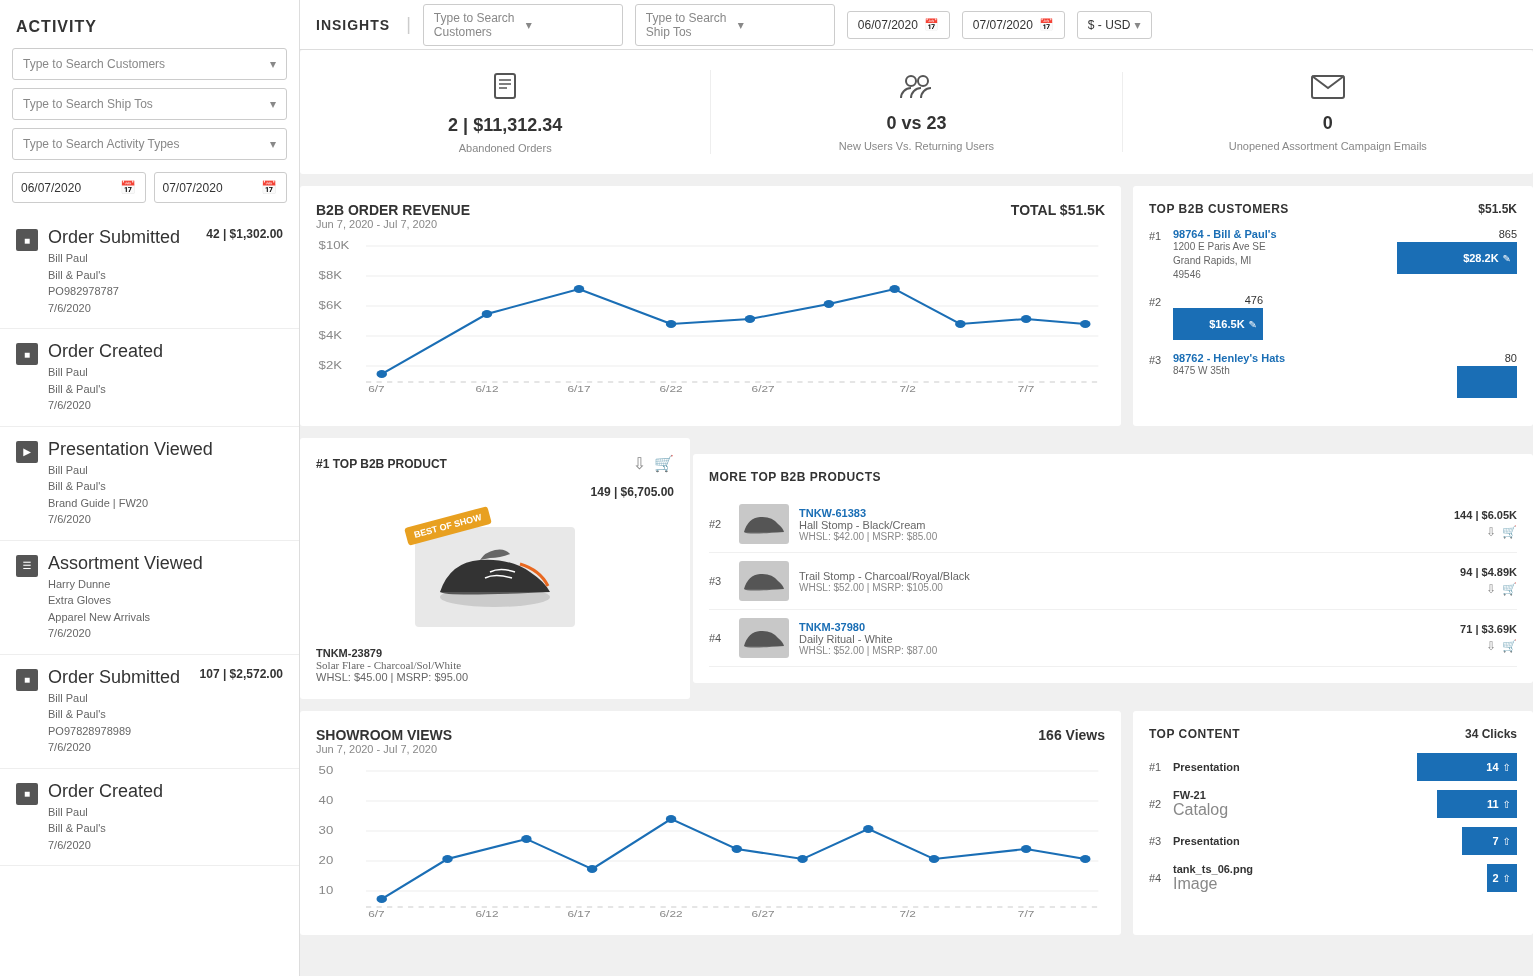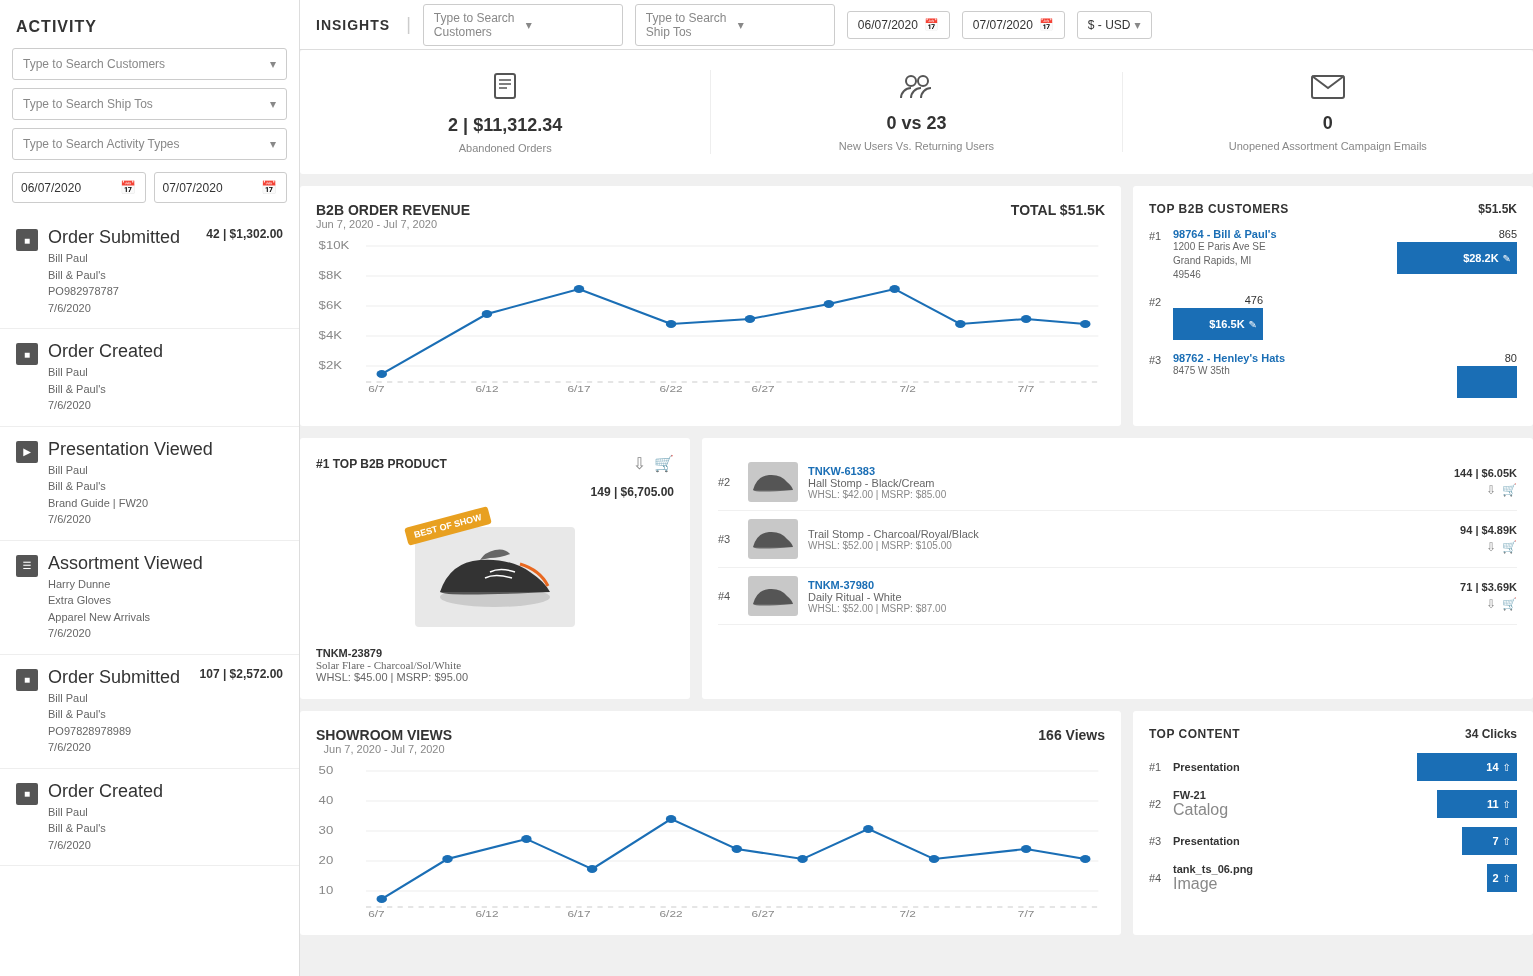--- a/index.html
+++ b/index.html
@@ -278,21 +278,22 @@
       justify-content: flex-end;
       padding-right: 6px;
       min-width: 60px;
     }
     .customer-bar-amount { color: #fff; font-size: 11px; font-weight: bold; }
     .customer-bar-icon { color: #fff; margin-left: 4px; font-size: 10px; }
 
     
     .products-row {
       display: flex;
-      gap: 12px;
+      gap: 3px;
+      align-items: center;
     }
     .top-product-card {
       background: #fff;
       border-radius: 3px;
       padding: 16px;
       width: 390px;
       min-width: 390px;
     }
     .product-card-header {
       display: flex;
@@ -378,21 +379,20 @@
     
     .bottom-row {
       display: flex;
       gap: 12px;
     }
     .showroom-card {
       background: #fff;
       border-radius: 3px;
       padding: 16px;
       flex: 1;
-      text-align: center;
     }
     .top-content-card {
       background: #fff;
       border-radius: 3px;
       padding: 16px;
       width: 400px;
       min-width: 400px;
     }
     .content-header {
       display: flex;
@@ -720,20 +720,21 @@
           </div>
         </div>
         <div class="product-info">
           <div class="product-sku">TNKM-23879</div>
           <div class="product-name">Solar Flare - Charcoal/Sol/White</div>
           <div class="product-price">WHSL: $45.00 | MSRP: $95.00</div>
         </div>
       </div>
 
       <div class="more-products-card">
+        <div class="more-products-title">MORE TOP B2B PRODUCTS</div>
         <div id="more-products-list">
             <div class="more-product-row">
     <div class="more-product-rank">#2</div>
     <div class="more-product-image" style="background:#c8c8c8; display:flex; align-items:center; justify-content:center;">
       <svg width="48" height="32" viewBox="0 0 48 32">
         <path d="M4 24 Q8 10 20 9 Q32 8 38 16 Q43 20 44 24 Z" fill="#555"></path>
         <path d="M4 24 Q6 27 44 24" fill="#666"></path>
       </svg>
     </div>
     <div class="more-product-info">

